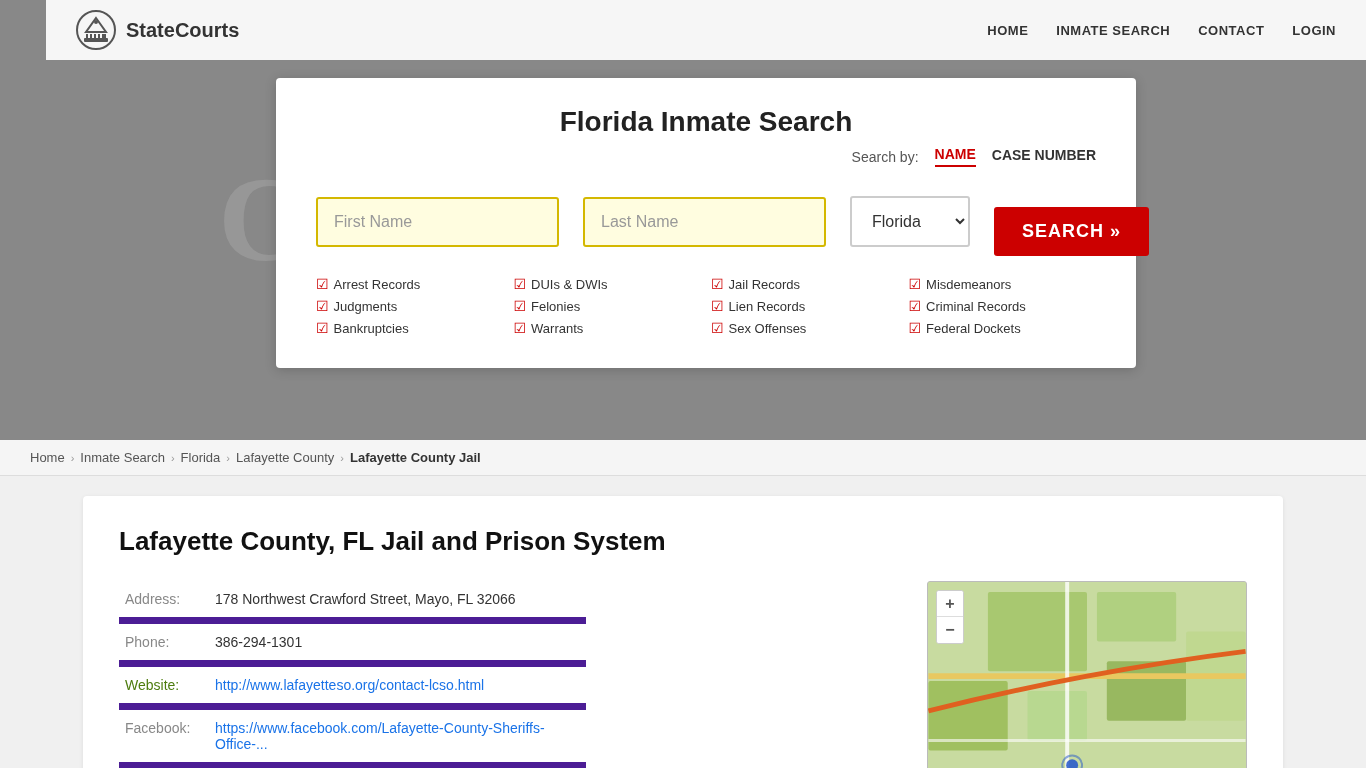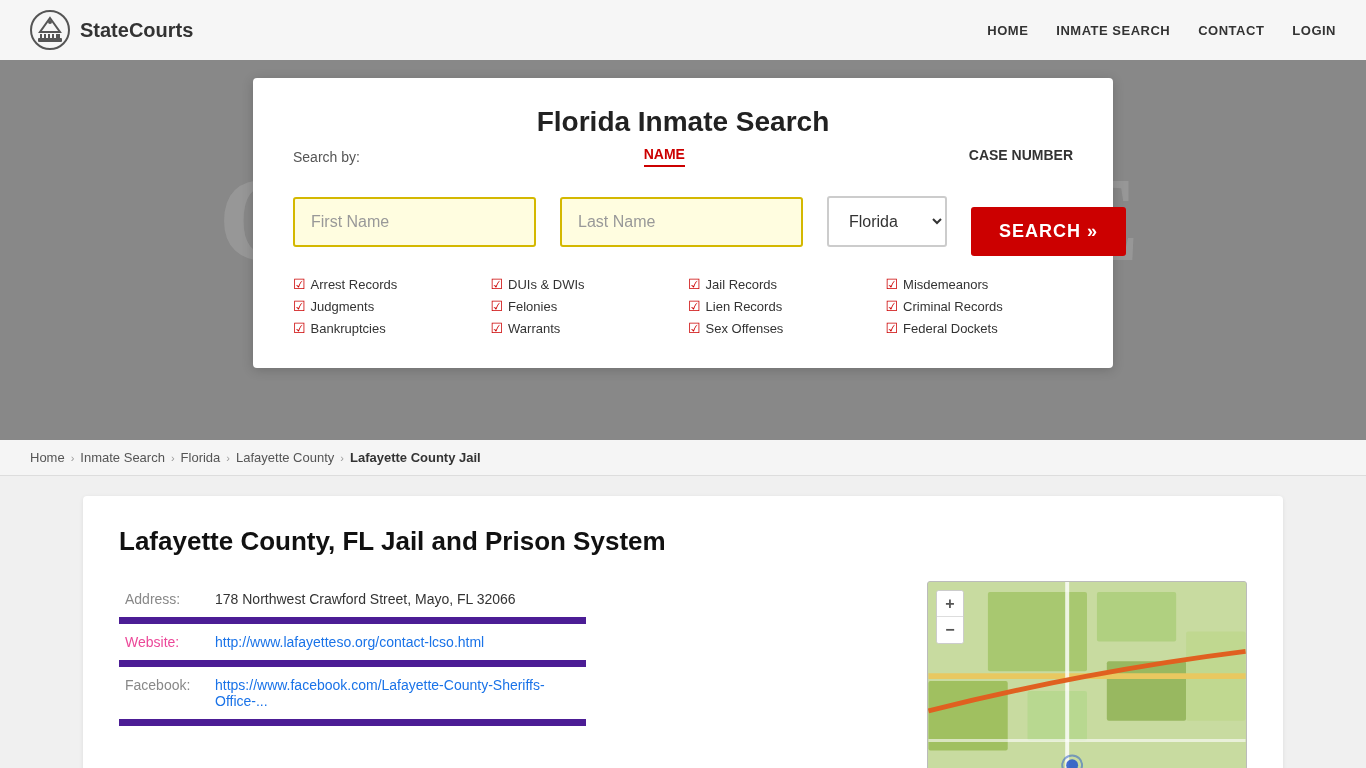--- a/index.html
+++ b/index.html
@@ -14,20 +14,21 @@
 
     
     .hero-bg {
       position: relative;
       width: 100%;
       height: 440px;
       background: #888;
       overflow: hidden;
       display: flex;
       flex-direction: column;
+      padding-left: 46px;
     }
 
     .hero-bg-text {
       position: absolute;
       top: 50%;
       left: 50%;
       transform: translate(-50%, -50%);
       font-size: 120px;
       font-weight: 900;
       color: rgba(180,180,180,0.35);
@@ -89,21 +90,21 @@
     .search-card-title {
       text-align: center;
       font-size: 28px;
       font-weight: bold;
       color: #222;
       margin-bottom: 8px;
     }
     .search-by-row {
       display: flex;
       align-items: center;
-      justify-content: space-between;
+      justify-content: flex-end;
       gap: 16px;
       margin-bottom: 20px;
     }
     .search-by-label {
       color: #555;
       font-size: 14px;
     }
     .search-tab {
       font-size: 14px;
       font-weight: bold;
@@ -414,21 +415,25 @@
     <div class="content-card-title">Lafayette County, FL Jail and Prison System</div>
     <div class="content-body">
       <div class="content-left">
         <table class="info-table">
           <tbody id="info-table-body">
           <tr>
                 <td style="color: rgb(136, 136, 136);">Address:</td>
                 <td>178 Northwest Crawford Street, Mayo, FL 32066</td>
               </tr>
               <tr>
-                <td style="color: #ec4899;">Website:</td>
+                <td style="color: rgb(136, 136, 136);">Phone:</td>
+                <td>386-294-1301</td>
+              </tr>
+              <tr>
+                <td style="color: #4d7c0f;">Website:</td>
                 <td><a href="#">http://www.lafayetteso.org/contact-lcso.html</a></td>
               </tr>
               <tr>
                 <td style="color: rgb(136, 136, 136);">Facebook:</td>
                 <td><a href="#">https://www.facebook.com/Lafayette-County-Sheriffs-Office-...</a></td>
               </tr>
             </tbody>
         </table>
       </div>
       <div class="map-placeholder">

